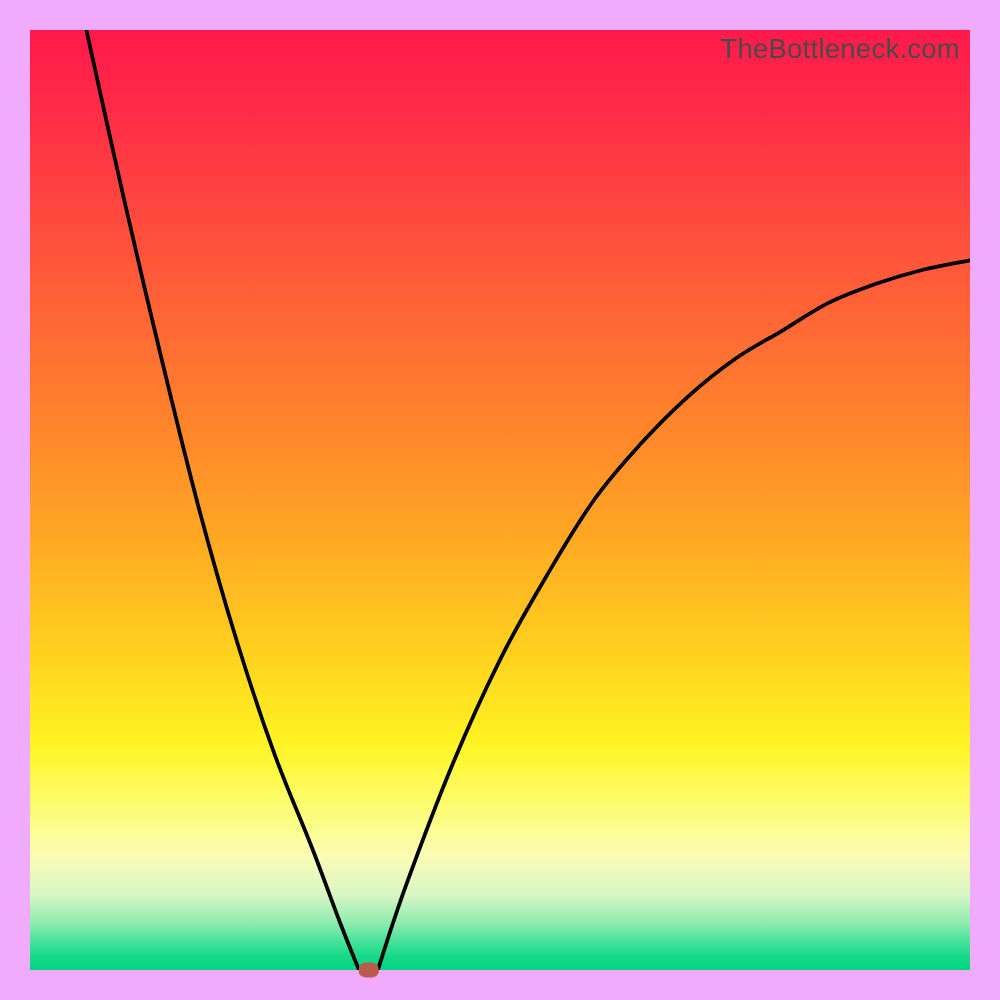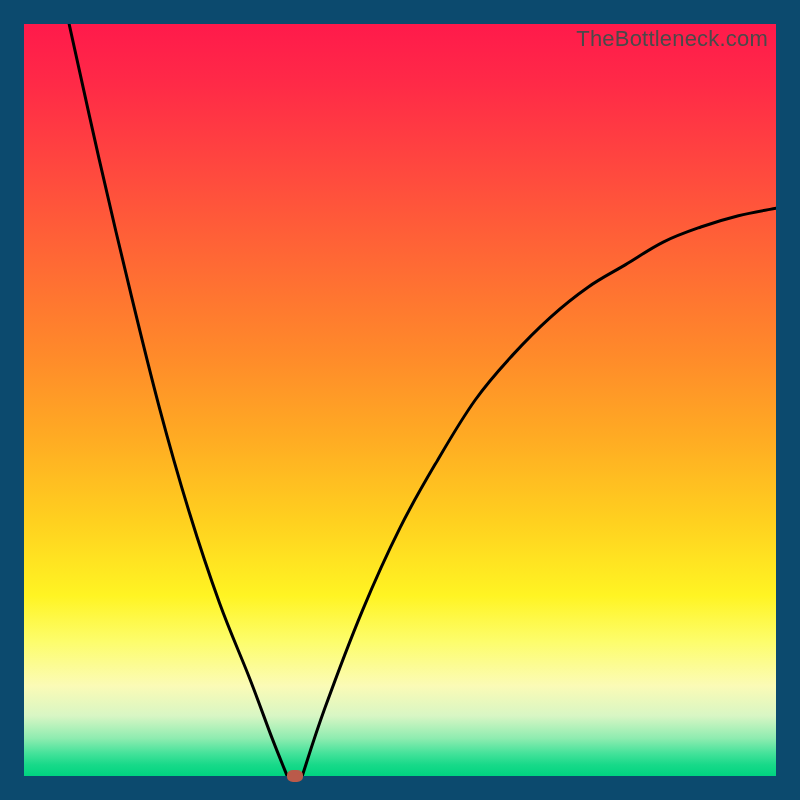--- a/index.html
+++ b/index.html
@@ -1,21 +1,21 @@
 <!DOCTYPE html>
 <html><head>
 <meta charset="utf-8">
 <style>
   * { margin: 0; padding: 0; box-sizing: border-box; }
   html, body { width: 800px; height: 800px; overflow: hidden; background: #000; }
   .frame {
     position: relative;
     width: 800px;
     height: 800px;
-    background: #0c4a6e;
+    background: #f0abfc;
   }
   .plot-area {
     position: absolute;
     left: 24px;
     top: 24px;
     width: 752px;
     height: 752px;
     
     background: linear-gradient(to bottom,
       #ff1a4b 0%,

